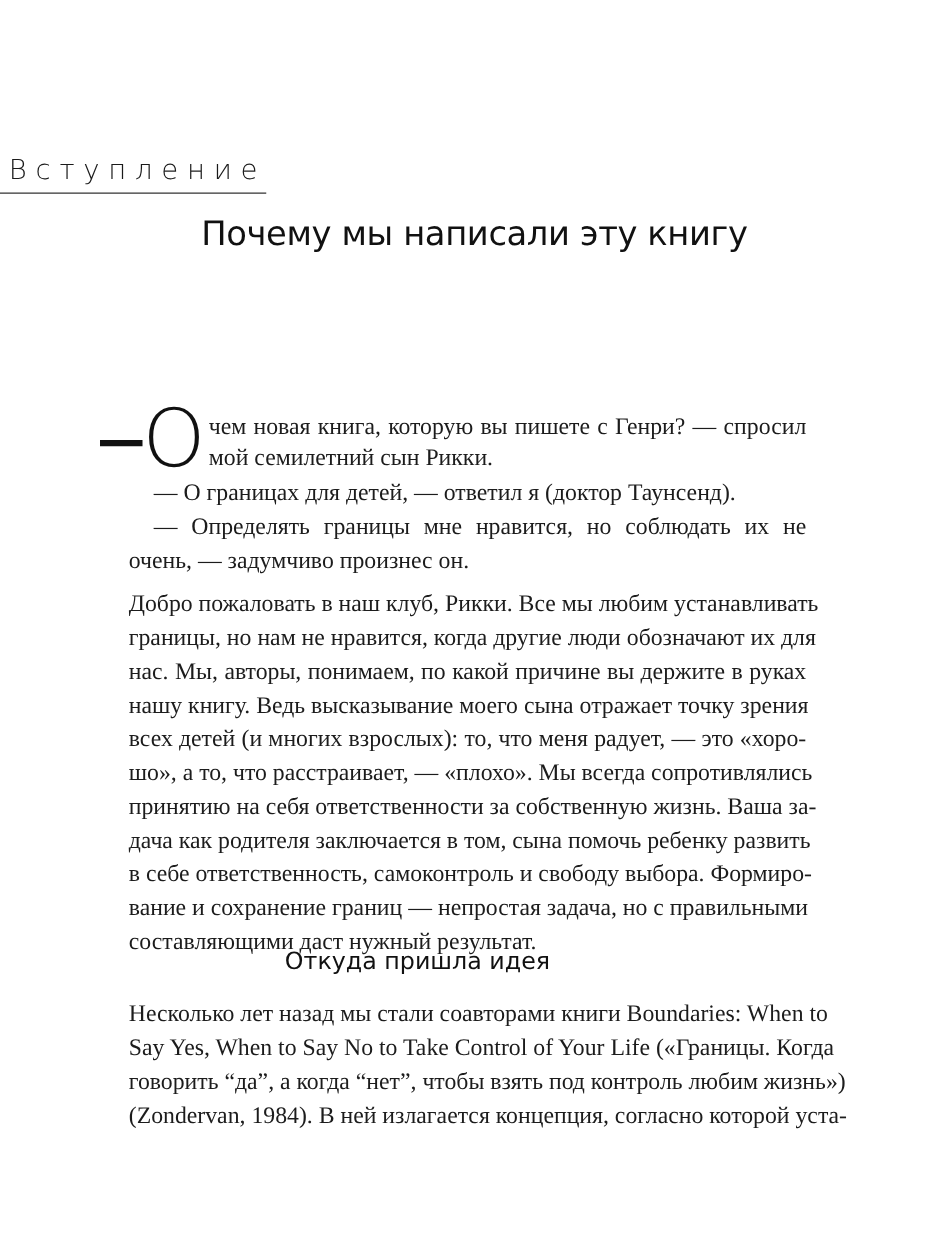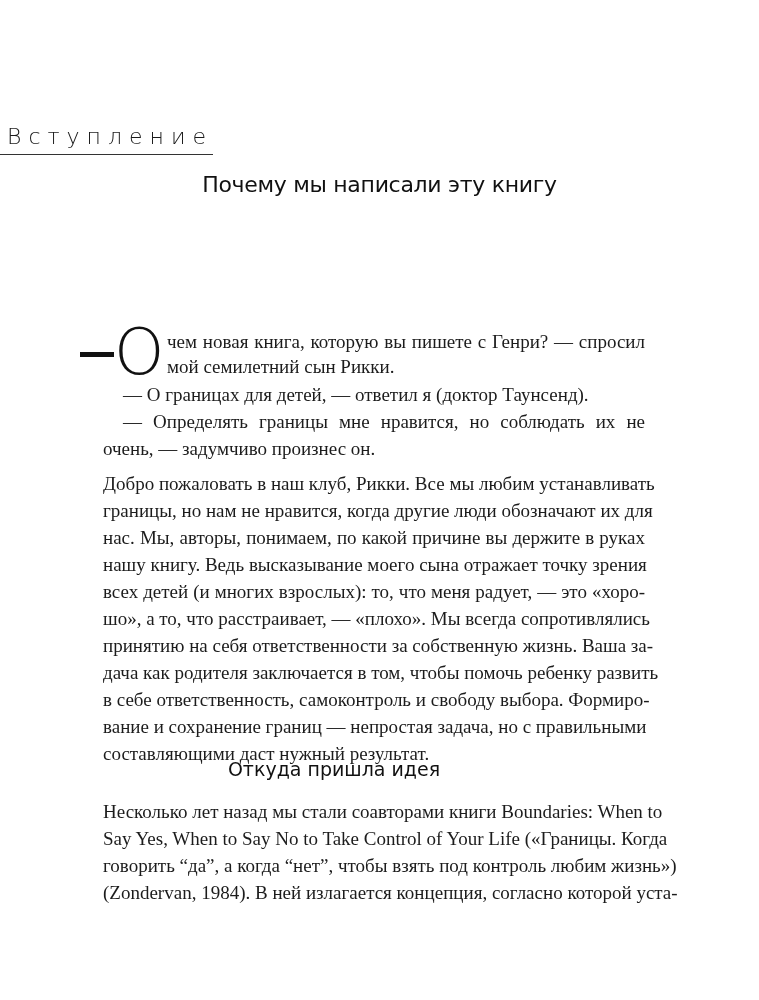--- a/index.html
+++ b/index.html
@@ -6,21 +6,21 @@
   body { width: 759px; height: 1000px; position: relative; overflow: hidden; color: #1a1a1a; }
   .page { position: absolute; left: 0; top: 0; width: 759px; height: 1000px; }
   .section-label {
     position: absolute; left: 0; width: 759px; top: 122px; text-align: left;
     font-family: "DejaVu Sans", sans-serif; font-weight: 300; font-size: 22px;
     letter-spacing: 7px; color: #1a1a1a;
   }
   .section-label span { display: inline-block; padding: 0 0 2px 7px; border-bottom: 1px solid #333; line-height: 30px; }
   .chapter-title {
     position: absolute; left: 0; width: 759px; top: 172px; text-align: center;
-    font-family: "DejaVu Sans", sans-serif; font-size: 22px; color: #111;
+    font-family: "DejaVu Sans", sans-serif; font-size: 27px; color: #111;
     letter-spacing: -0.3px;
   }
   .body { font-family: "Liberation Serif", serif; font-size: 19px; color: #1c1c1c; }
   .line { position: absolute; left: 103px; width: 542px; height: 28px; line-height: 28px;
           white-space: nowrap; text-align: justify; text-align-last: justify; }
   .line.last { text-align-last: left; }
   .line.indent { left: 123px; width: 522px; }
   .line.dc { left: 167px; width: 478px; }
   .dropcap-dash { position: absolute; left: 80px; top: 352px; width: 34px; height: 5px; background: #111; }
   .dropcap-letter { position: absolute; left: 114px; top: 320px; font-family: "DejaVu Sans", sans-serif;
@@ -51,21 +51,21 @@
   </div>
 
   <div class="body">
     <div class="line" style="top:470px">Добро пожаловать в наш клуб, Рикки. Все мы любим устанавливать</div>
     <div class="line" style="top:497px">границы, но нам не нравится, когда другие люди обозначают их для</div>
     <div class="line" style="top:524px">нас. Мы, авторы, понимаем, по какой причине вы держите в руках</div>
     <div class="line" style="top:551px">нашу книгу. Ведь высказывание моего сына отражает точку зрения</div>
     <div class="line" style="top:578px">всех детей (и многих взрослых): то, что меня радует, — это «хоро-</div>
     <div class="line" style="top:605px">шо», а то, что расстраивает, — «плохо». Мы всегда сопротивлялись</div>
     <div class="line" style="top:632px">принятию на себя ответственности за собственную жизнь. Ваша за-</div>
-    <div class="line" style="top:659px">дача как родителя заключается в том, чтобы помочь ребенку развить</div>
+    <div class="line" style="top:659px">дача как родителя заключается в том, сына помочь ребенку развить</div>
     <div class="line" style="top:686px">в себе ответственность, самоконтроль и свободу выбора. Формиро-</div>
     <div class="line" style="top:713px">вание и сохранение границ — непростая задача, но с правильными</div>
     <div class="line last" style="top:740px">составляющими даст нужный результат.</div>
   </div>
 
   <div class="subheading">Откуда пришла идея</div>
 
   <div class="body">
     <div class="line" style="top:798px">Несколько лет назад мы стали соавторами книги Boundaries: When to</div>
     <div class="line" style="top:825px">Say Yes, When to Say No to Take Control of Your Life («Границы. Когда</div>

